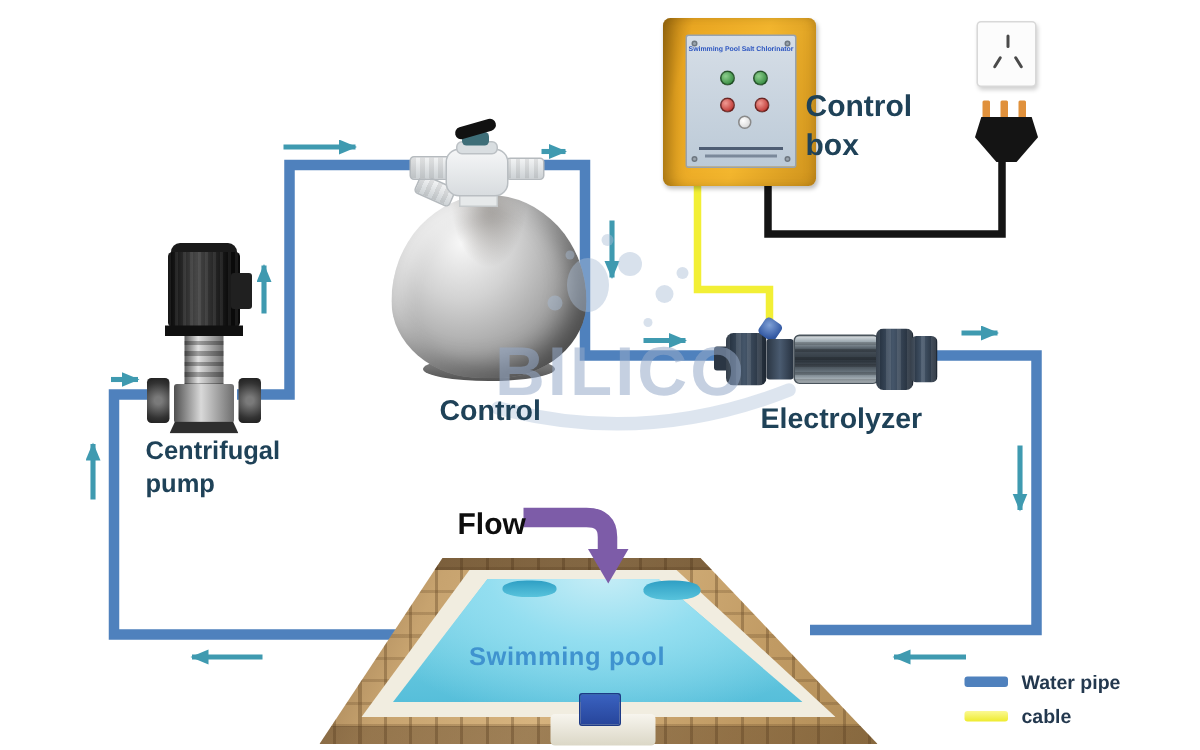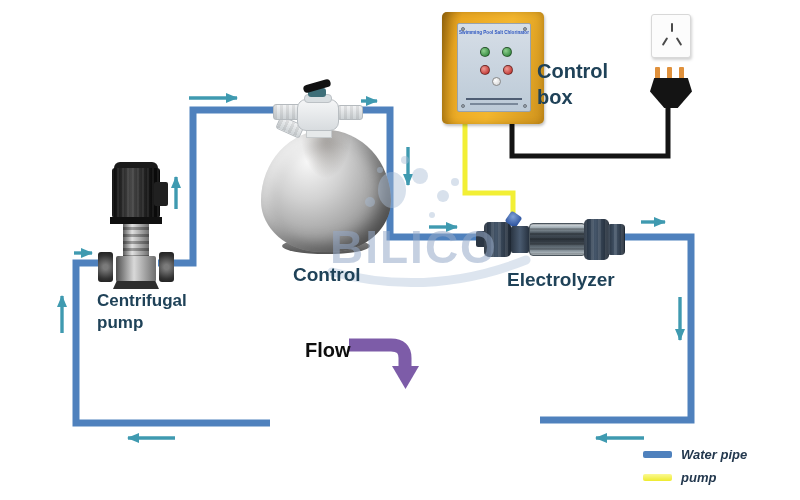--- a/index.html
+++ b/index.html
@@ -126,21 +126,21 @@
   #electrolyzer-label{left:507px;top:268px;font-size:19px;position:absolute;}
   #controlbox-label{left:537px;top:58px;width:74px;font-size:20px;position:absolute;}
   #salt-label{left:305px;top:339px;font-size:20px;color:#0d0d0d;position:absolute;z-index:8;font-weight:800;}
 
   
   #watermark{left:330px;top:220px;font-size:46px;font-weight:800;letter-spacing:2px;
     color:rgba(150,170,200,.55);position:absolute;pointer-events:none;text-align:center;}
 
   
   #legend{left:643px;top:447px;position:absolute;z-index:8;}
-  .legend-row{display:flex;align-items:center;margin-bottom:8px;font-style:italic;}
+  .legend-row{display:flex;align-items:center;margin-bottom:8px;}
   .legend-swatch{display:inline-block;width:29px;height:7px;border-radius:2px;}
   #legend-swatch-pipe{background:#4f81bd;}
   #legend-swatch-cable{background:linear-gradient(180deg,#fbf993,#eeeb2e);}
   .legend-label{margin-left:9px;font-size:13px;font-weight:700;color:#23384e;}
 </style>
 </head>
 <body>
 
 <div id="stage">
 
@@ -167,20 +167,30 @@
       <path d="M189,98 L237,98"></path>
       <path d="M361,101 L377,101"></path>
       <path d="M408,147 L408,185"></path>
       <path d="M429,227 L457,227"></path>
       <path d="M641,222 L665,222"></path>
       <path d="M680,297 L680,340"></path>
       <path d="M644,438 L596,438"></path>
     </g>
   </svg>
 
+  <div id="pool" class="abs">
+    <div id="deck"></div>
+    <div id="coping"></div>
+    <div id="water"></div>
+    <div id="bench-left" class="bench"></div>
+    <div id="bench-right" class="bench"></div>
+    <div id="pool-step"></div>
+    <div id="pool-pad"></div>
+    <div id="pool-label">Swimming pool</div>
+  </div>
 
   <div id="control-box" class="abs equip">
     <div id="cb-panel">
       <div class="screw" style="left:3px;top:3px;"></div>
       <div class="screw" style="right:3px;top:3px;"></div>
       <div class="screw" style="left:3px;bottom:3px;"></div>
       <div class="screw" style="right:3px;bottom:3px;"></div>
       <div id="cb-title">Swimming Pool Salt Chlorinator</div>
       <div class="cb-btn cb-green" style="left:22px;top:23px;"></div>
       <div class="cb-btn cb-green" style="left:44px;top:23px;"></div>
@@ -265,17 +275,17 @@
   <div id="electrolyzer-label" class="lbl">Electrolyzer</div>
   <div id="salt-label">Flow</div>
 
   <div id="legend">
     <div class="legend-row">
       <span id="legend-swatch-pipe" class="legend-swatch"></span>
       <span class="legend-label">Water pipe</span>
     </div>
     <div class="legend-row">
       <span id="legend-swatch-cable" class="legend-swatch"></span>
-      <span class="legend-label">pump</span>
+      <span class="legend-label">cable</span>
     </div>
   </div>
 
 </div>
 
 </body></html>

